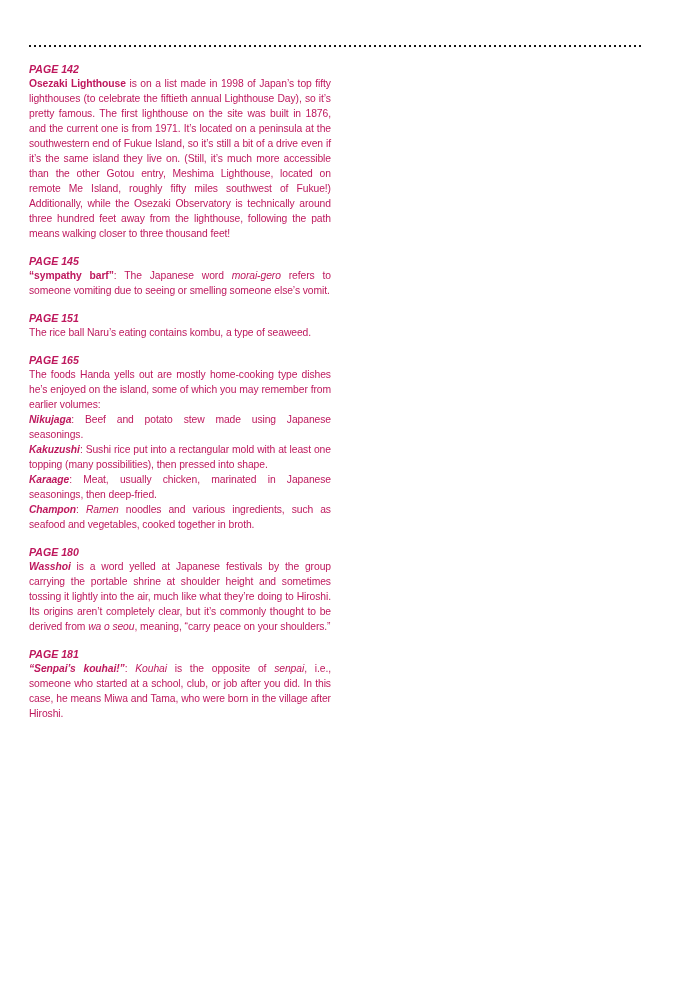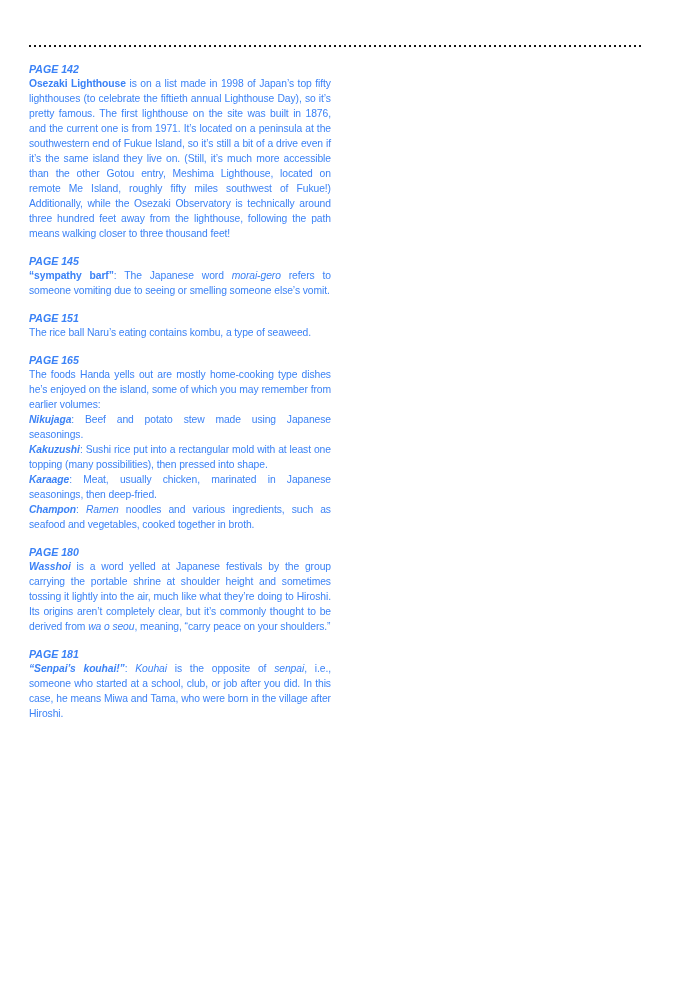--- a/index.html
+++ b/index.html
@@ -50,21 +50,21 @@
     margin: 0;
     text-align: justify;
     text-justify: inter-word;
   }
   .b { font-weight: 700; }
   .i { font-style: italic; }
 </style>
 </head>
 <body>
 
-<div class="page" style="color: #3b82f6; background: rgb(255, 255, 255);">
+<div class="page" style="color: #be185d; background: rgb(255, 255, 255);">
   <div class="dotted-separator"></div>
   <div class="notes-column">
   <section class="notes-section">
     <h2 class="page-header">PAGE 142</h2>
     <div class="section-body">
           <p class="note-para"><span class="b">Osezaki Lighthouse</span><span> is on a list made in 1998 of Japan’s top fifty lighthouses (to celebrate the fiftieth annual Lighthouse Day), so it’s pretty famous. The first lighthouse on the site was built in 1876, and the current one is from 1971. It’s located on a peninsula at the southwestern end of Fukue Island, so it’s still a bit of a drive even if it’s the same island they live on. (Still, it’s much more accessible than the other Gotou entry, Meshima Lighthouse, located on remote Me Island, roughly fifty miles southwest of Fukue!) Additionally, while the Osezaki Observatory is technically around three hundred feet away from the lighthouse, following the path means walking closer to three thousand feet!</span></p>
         </div>
   </section>
 
   <section class="notes-section">

